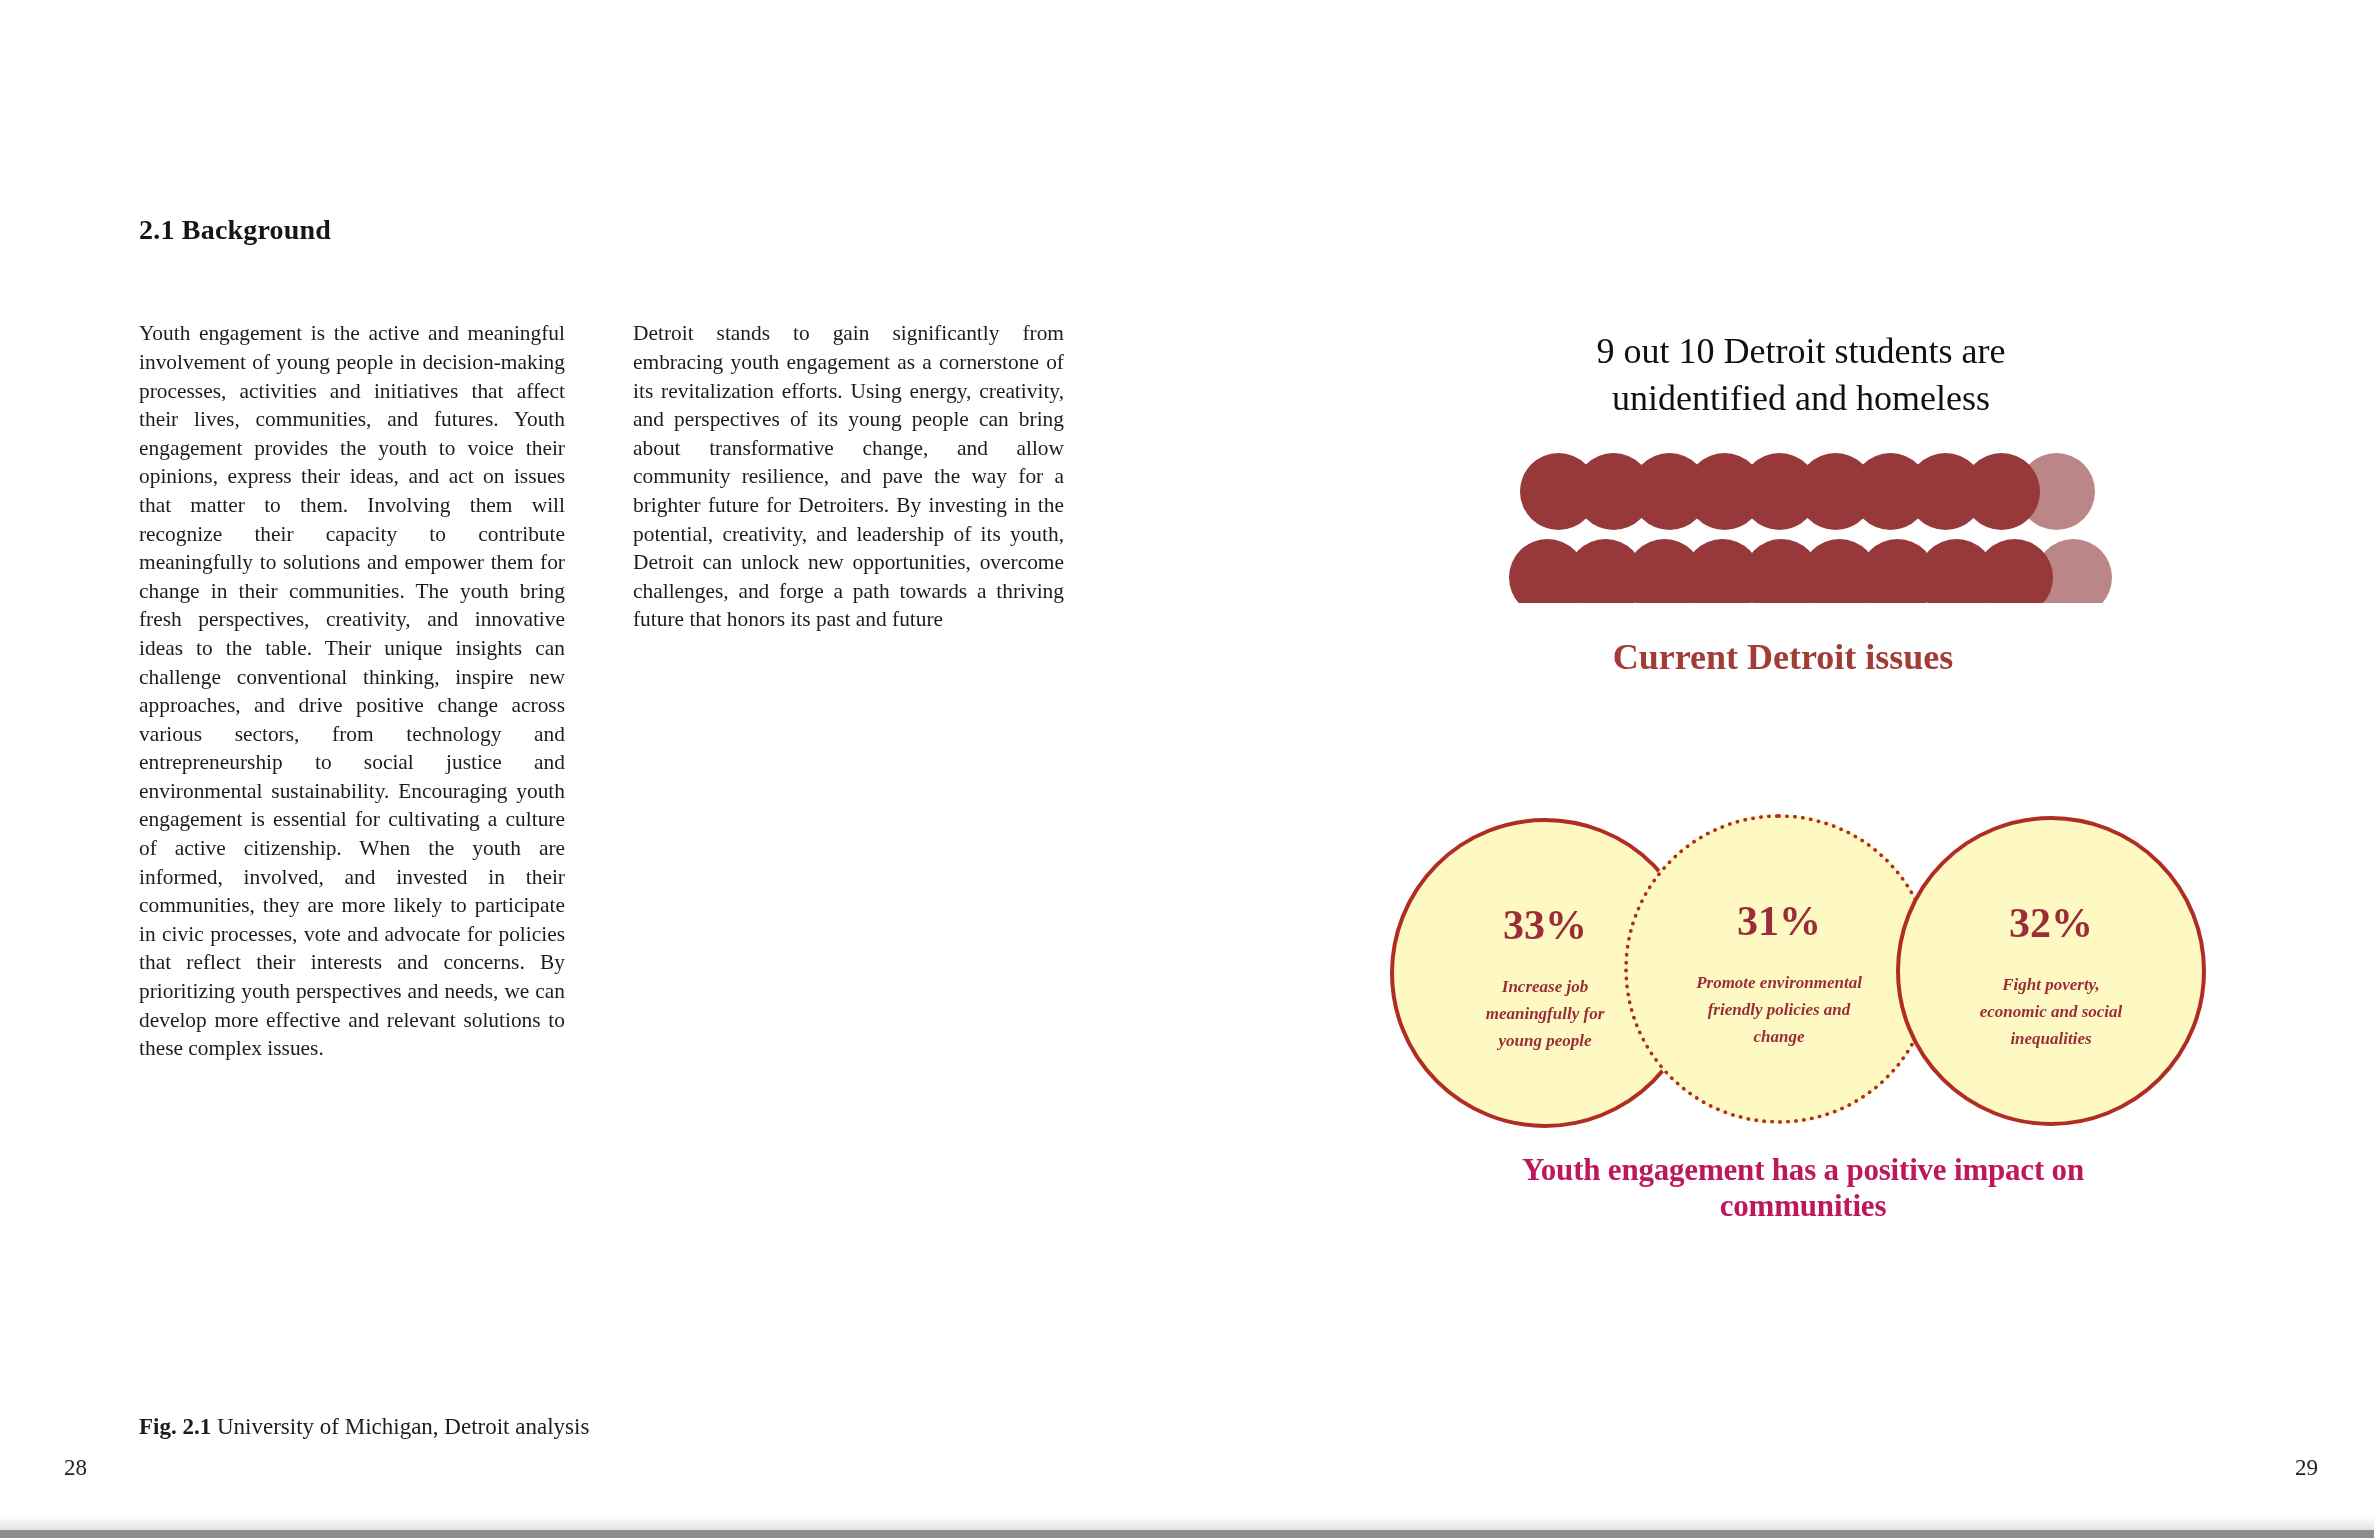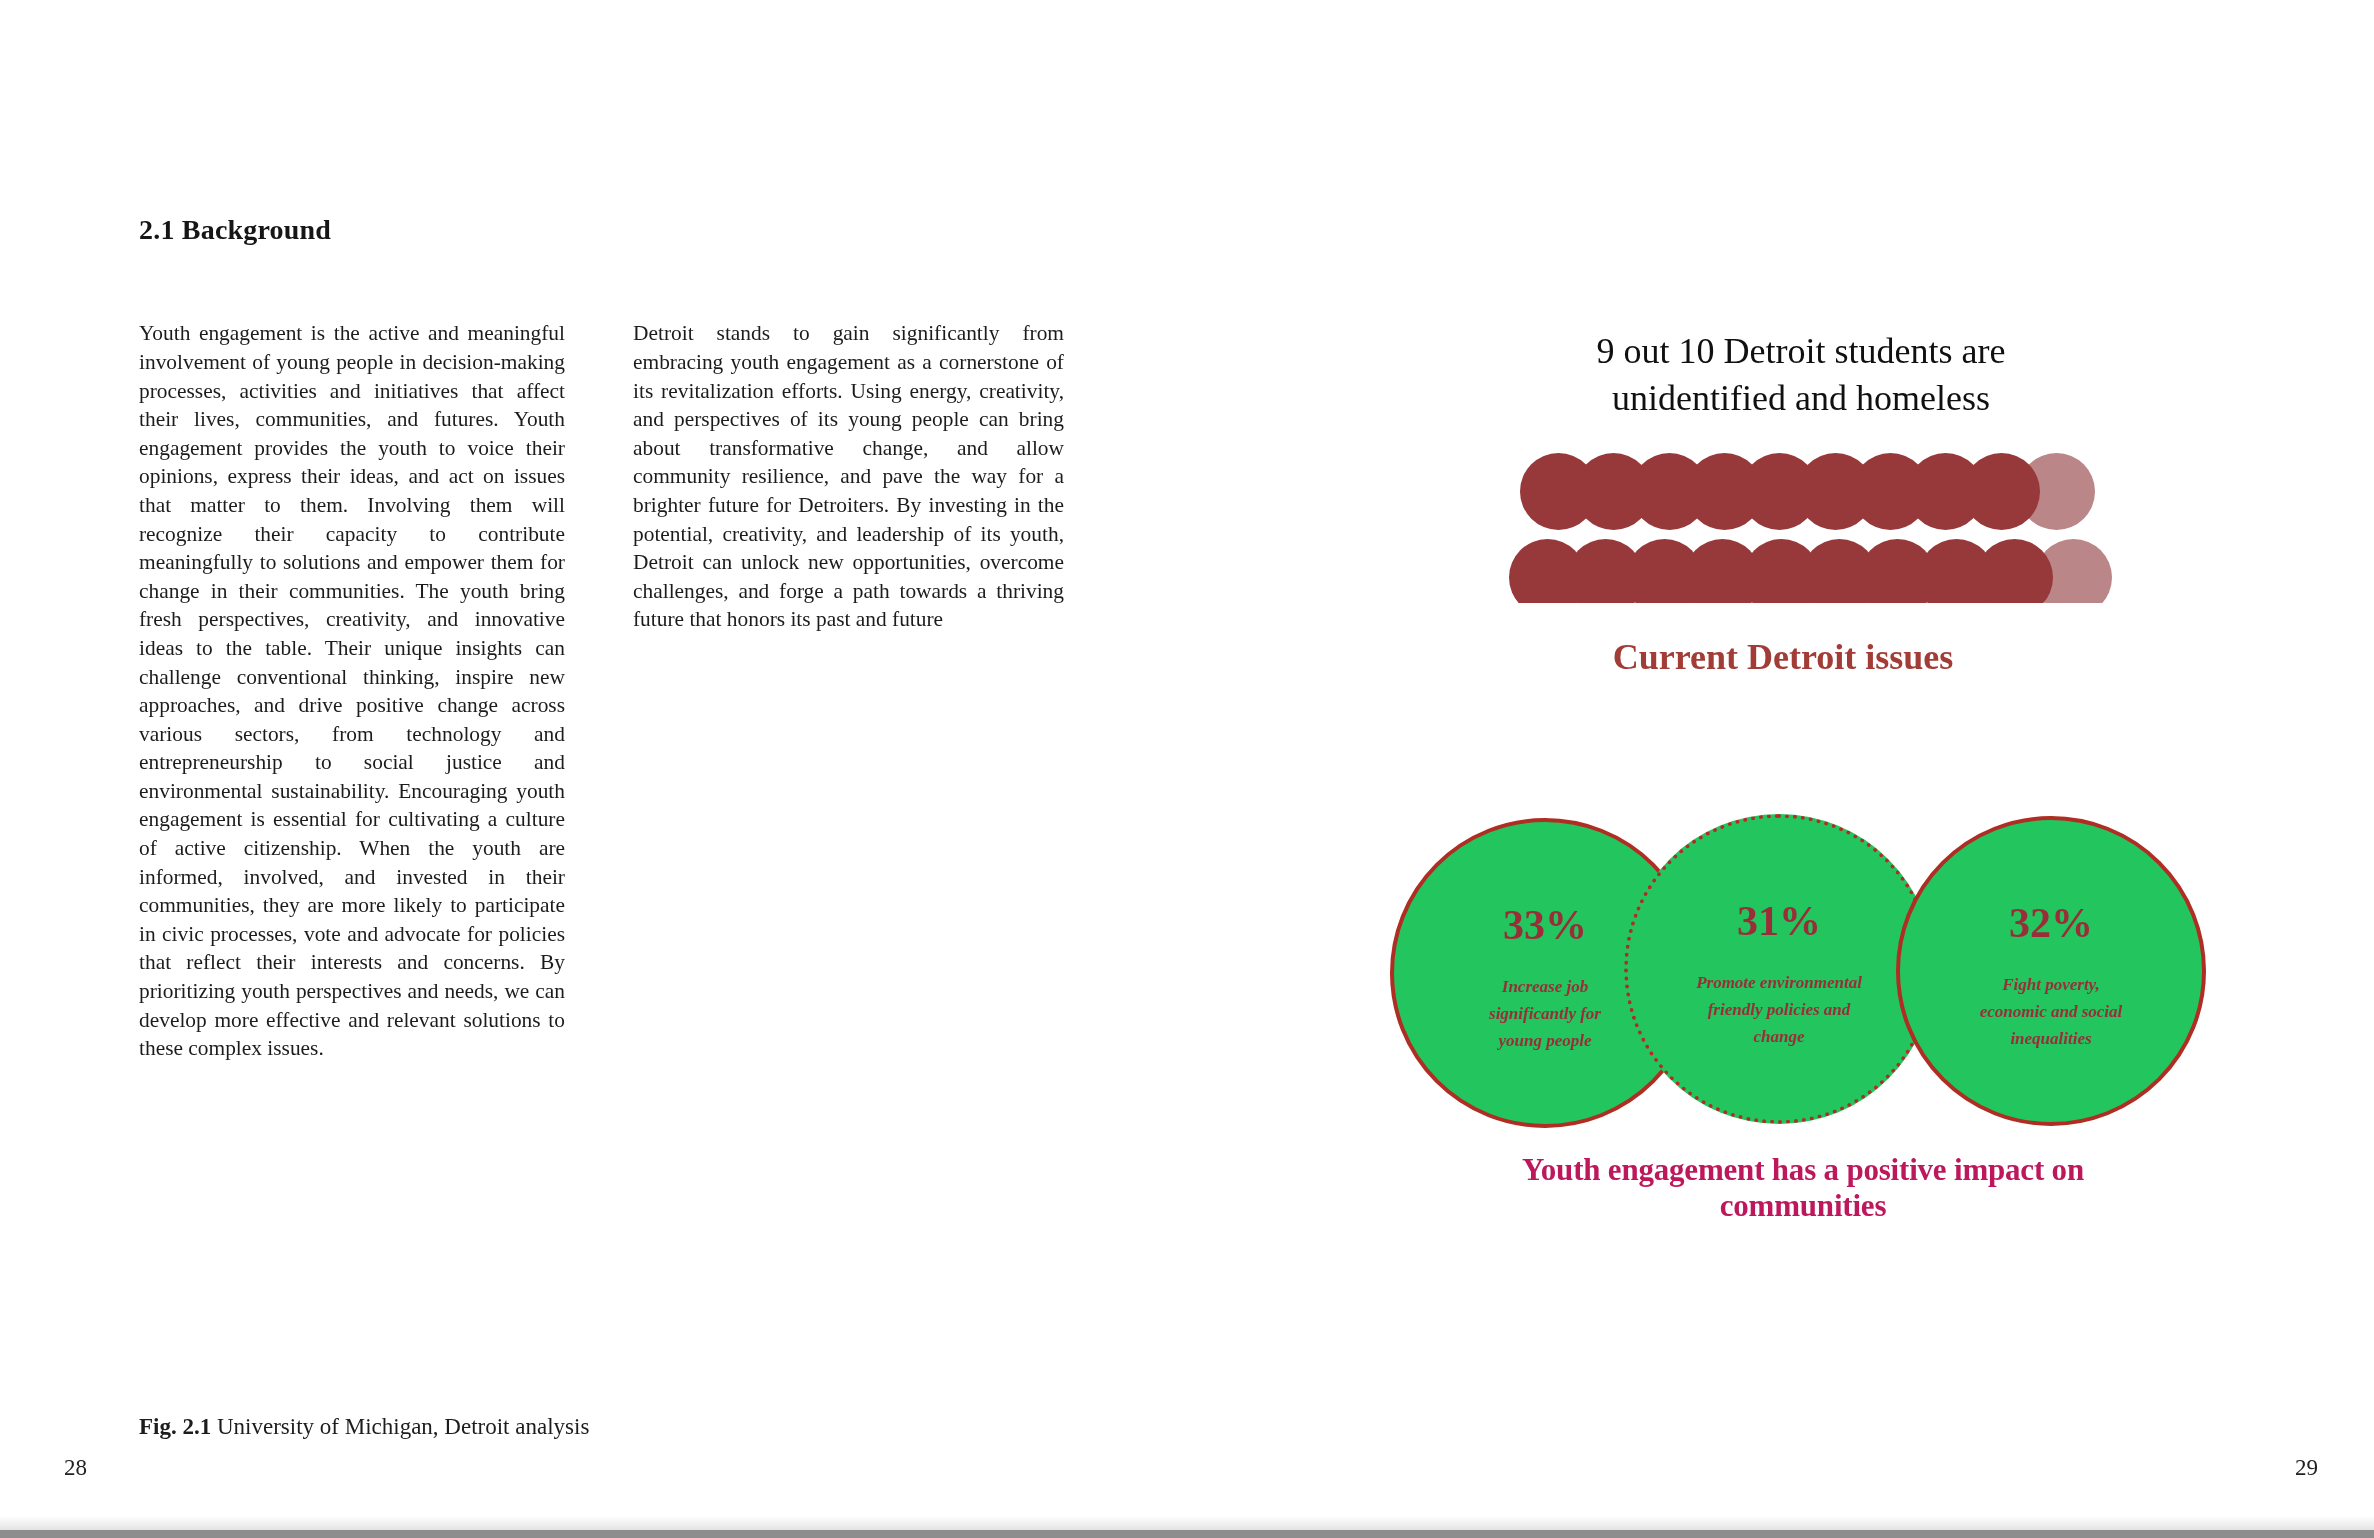--- a/index.html
+++ b/index.html
@@ -42,21 +42,21 @@
   .dot-light{background:#bb8687;z-index:1;}
 
   .dots-label{
     left:1584px;top:636px;width:398px;text-align:center;
     font-size:36px;font-weight:bold;color:#a23c37;
   }
 
   
   .venn-circle{
     position:absolute;width:310px;height:310px;border-radius:50%;
-    background:#22c55e;box-sizing:border-box;
+    background:#fef9c3;box-sizing:border-box;
   }
   .venn-solid{border:4px solid #b02d23;}
   .venn-dotted{border:4px dotted #b02d23;}
   .venn-left{left:1390px;top:818px;z-index:1;}
   .venn-mid{left:1624px;top:814px;z-index:2;}
   .venn-right{left:1896px;top:816px;z-index:3;}
   .stat-content{
     position:absolute;left:50%;top:50%;transform:translate(-50%,-47%);
     width:259px;text-align:center;
   }
@@ -122,21 +122,21 @@
     <span class="dot dot-light" style="left: 526px;"></span>
   </div>
 
 <div class="abs dots-label">Current Detroit issues</div>
 
 <div class="venn-circle venn-solid venn-left">
   <div class="stat-content">
     <div class="stat-percent">33%</div>
     <div class="stat-label">
       <div>Increase job</div>
-      <div>significantly for</div>
+      <div>meaningfully for</div>
       <div>young people</div>
     </div>
   </div>
 </div>
 
 <div class="venn-circle venn-dotted venn-mid">
   <div class="stat-content">
     <div class="stat-percent">31%</div>
     <div class="stat-label">
       <div>Promote environmental</div>

